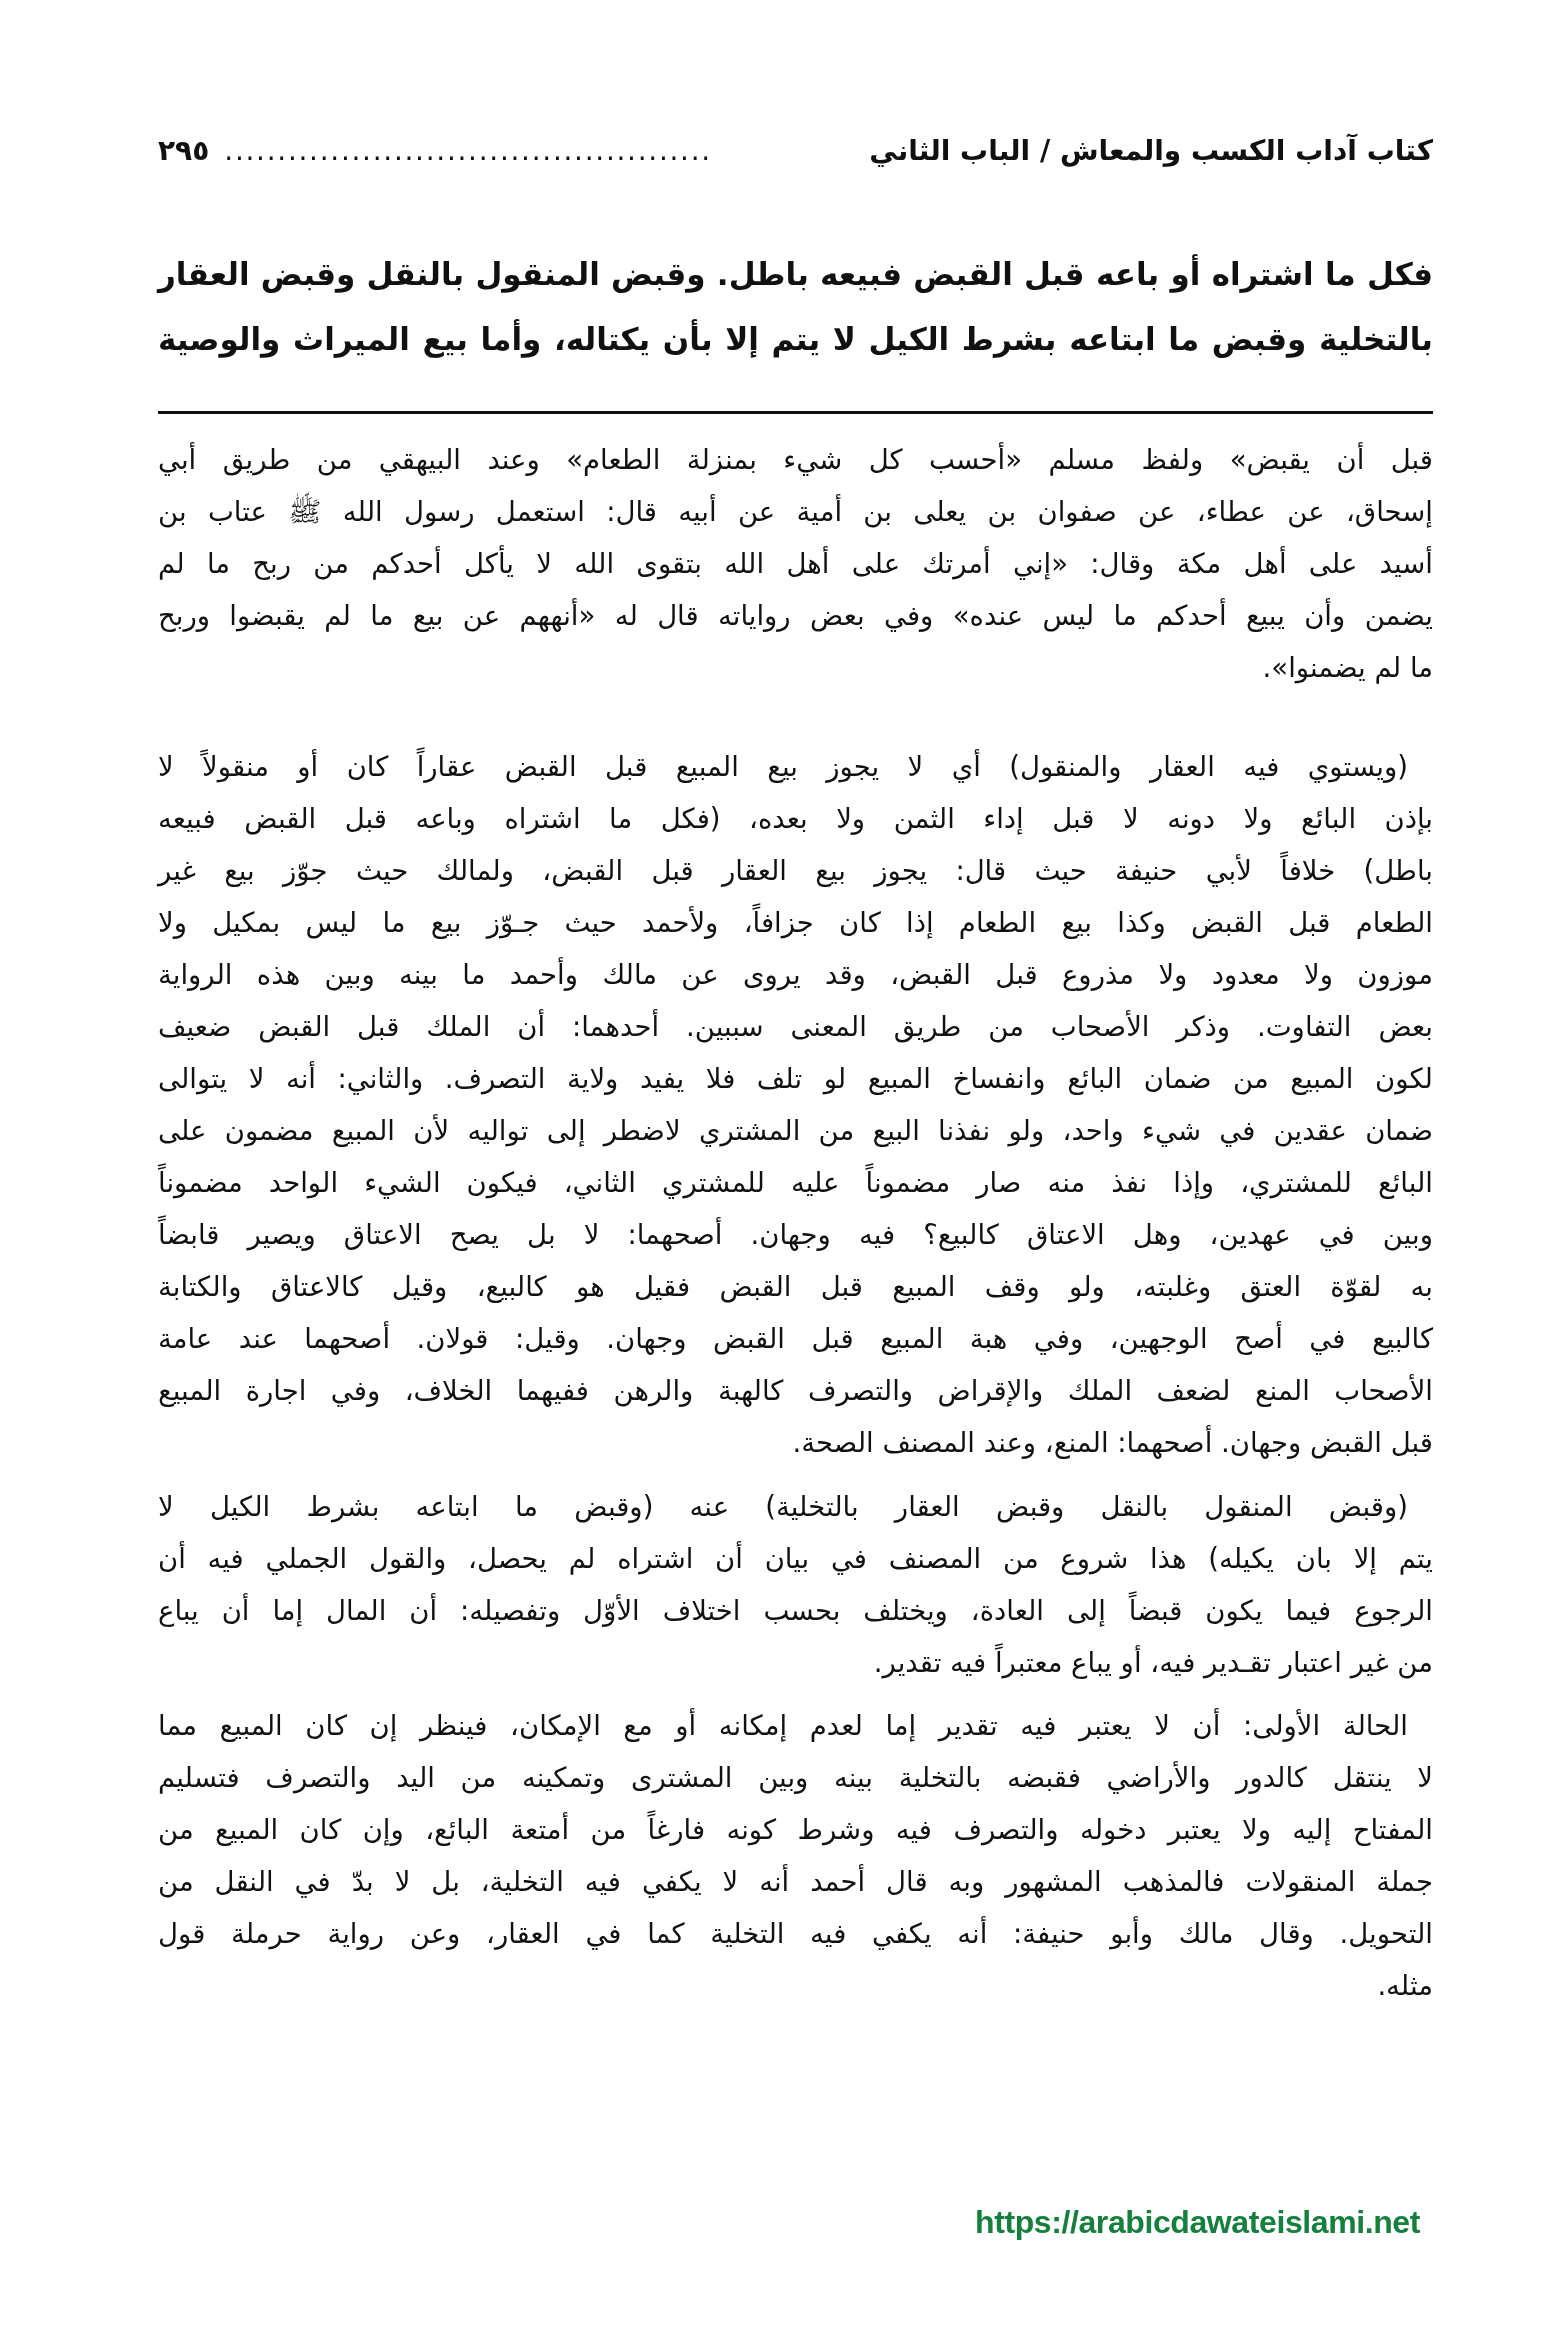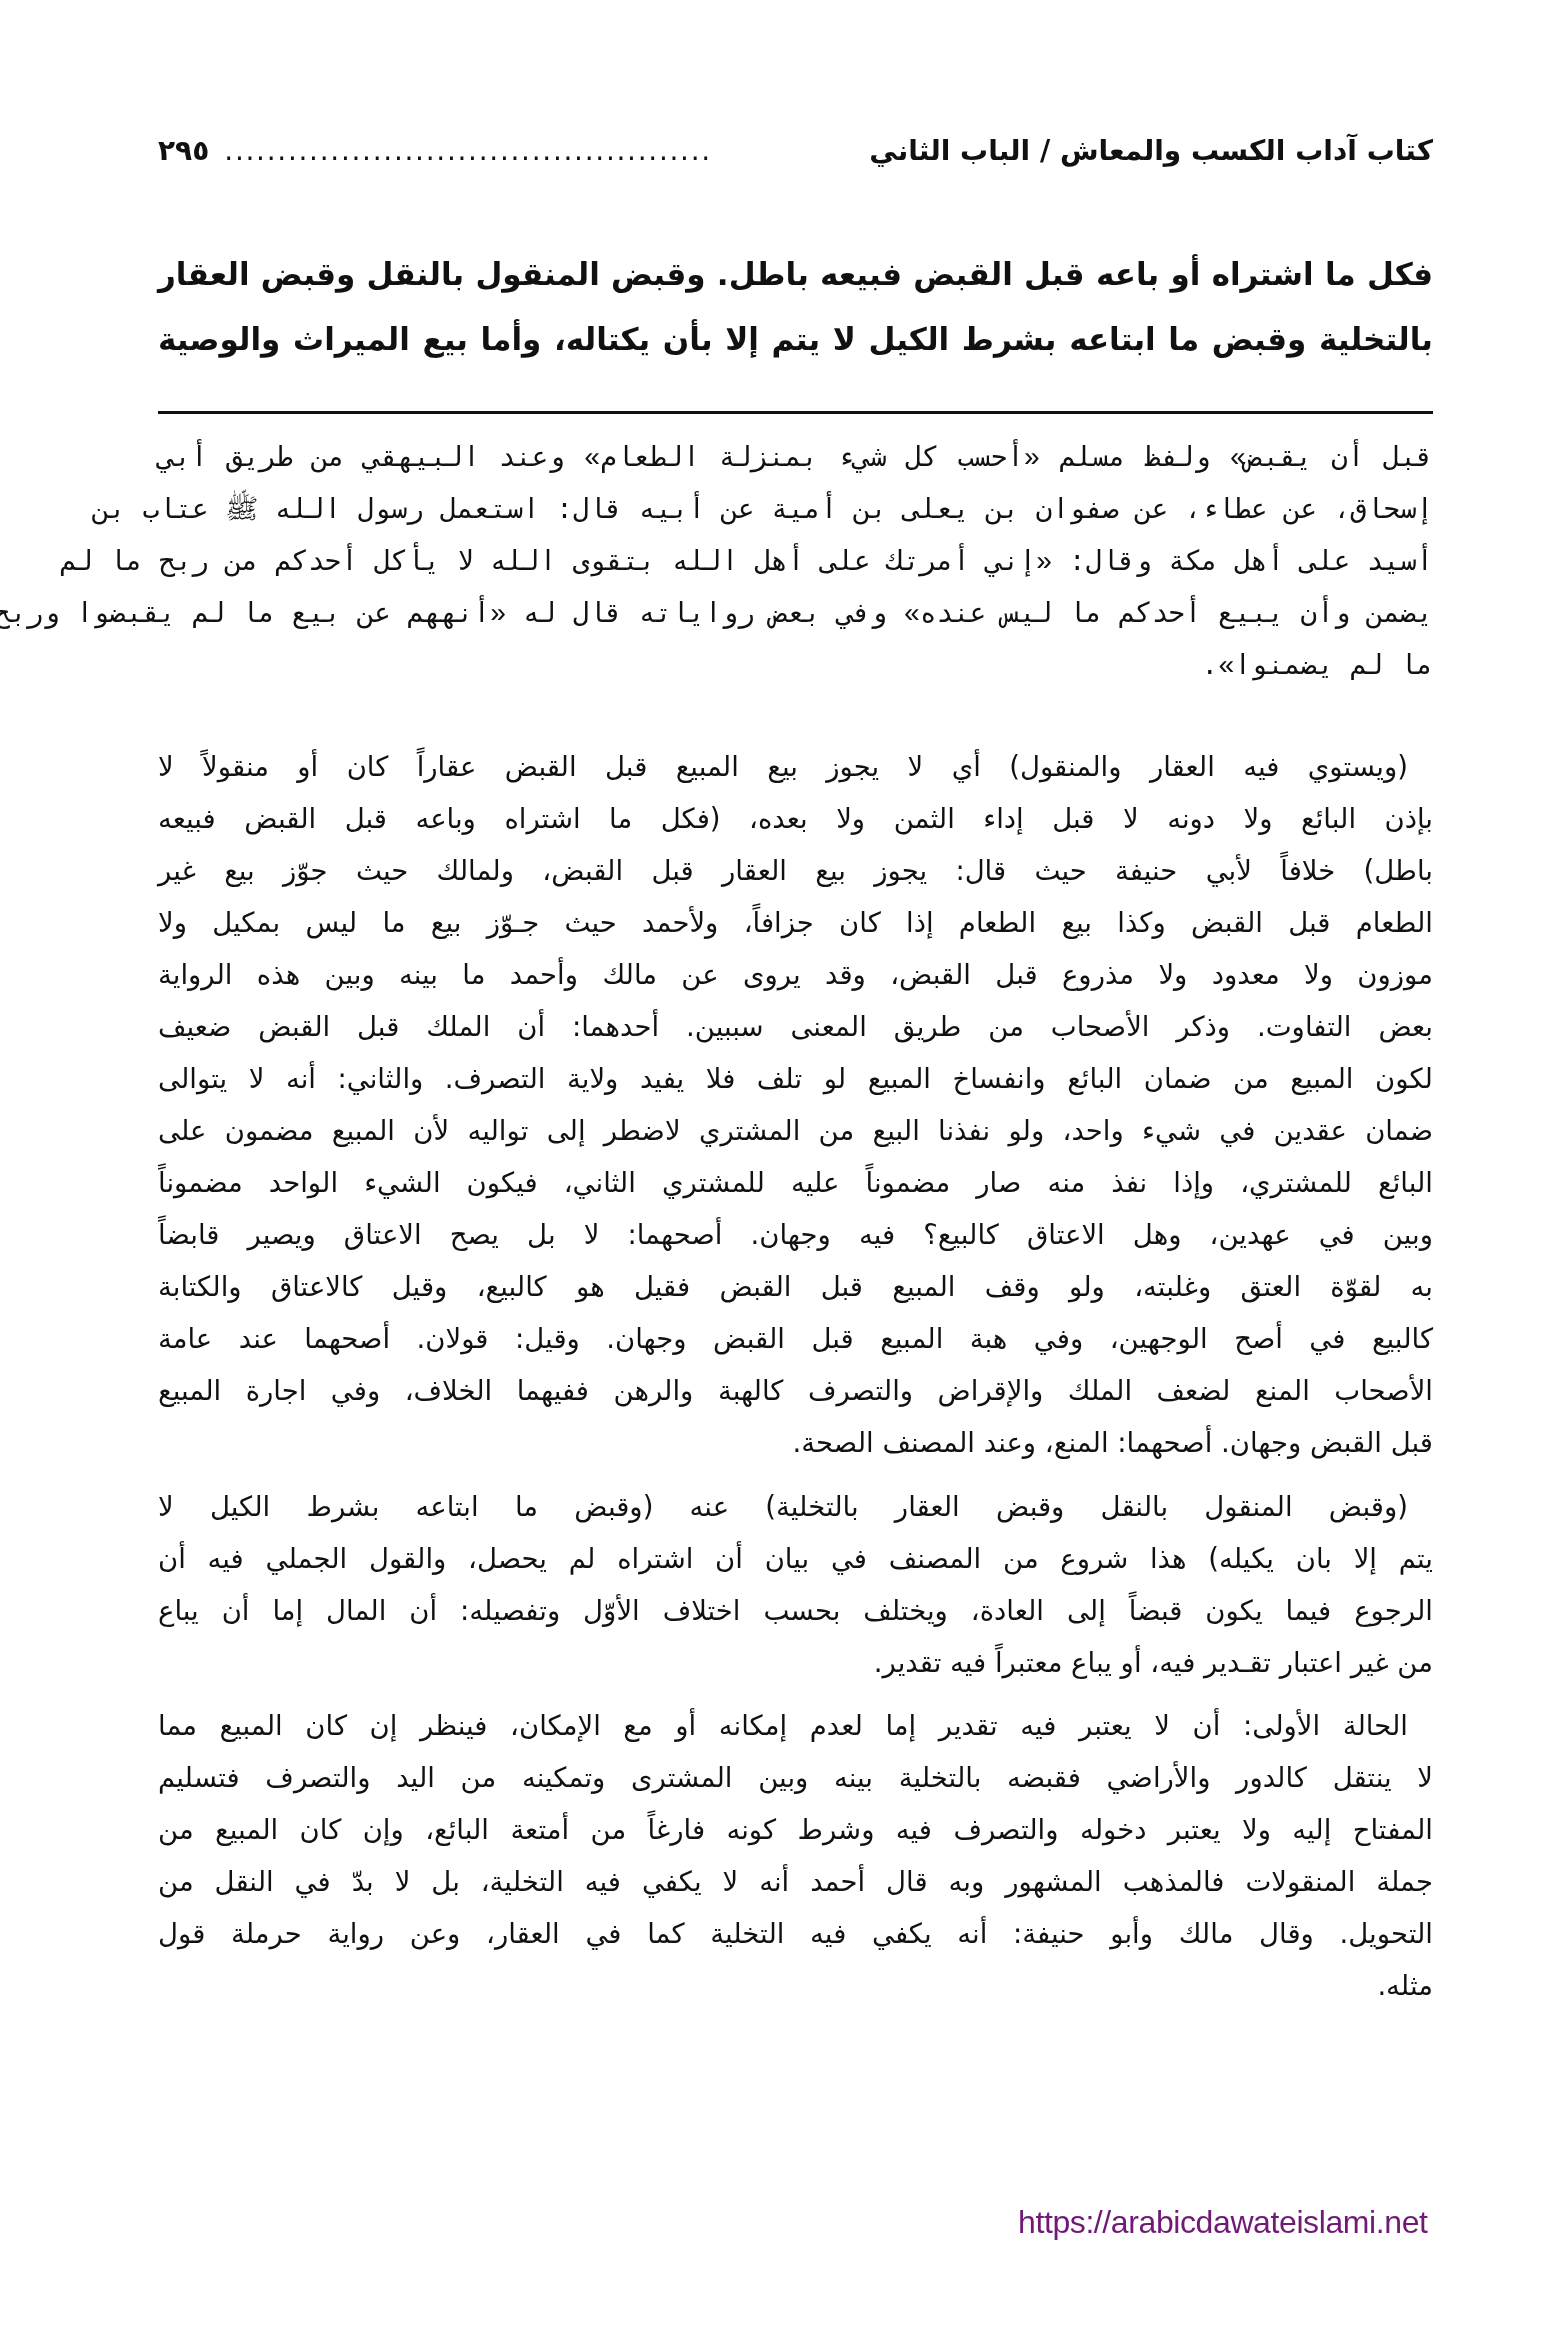--- a/index.html
+++ b/index.html
@@ -17,34 +17,34 @@
   .header .dots { flex: 1; overflow: hidden; white-space: nowrap; letter-spacing: 1.7px; margin: 0 15px; font-weight: normal; text-align: left; direction: ltr; }
   .header .pagenum { white-space: nowrap; }
   .main-text {
     position: absolute; top: 242px; left: 0; right: 0;
     font-size: 31px; font-weight: bold; line-height: 65px; text-align: justify; text-align-last: justify;
   }
   .main-text .line { display: block; height: 65px; text-align: justify; text-align-last: justify; white-space: nowrap; }
   .rule { position: absolute; top: 411px; left: 0; right: 0; height: 3.3px; background: #111; }
   .footnote {
     position: absolute; top: 433px; left: 0; right: 0;
-    font-size: 27.5px; line-height: 52px; font-family: Liberation Mono, monospace;
+    font-size: 27.5px; line-height: 52px;
   }
   .line { display: block; height: 52px; white-space: nowrap; text-align: justify; text-align-last: justify; }
   .line.last { text-align-last: right; }
   .commentary {
     position: absolute; top: 740px; left: 0; right: 0;
     font-size: 27.5px; line-height: 52px;
   }
   .para-gap { height: 11.7px; }
   .indent { padding-right: 25px; }
   .watermark {
-    position: absolute; top: 2204px; left: 1018px;
-    font-family: "Liberation Sans", sans-serif; font-size: 32px; color: #701a75;
-    direction: ltr; letter-spacing: -0.4px;
+    position: absolute; top: 2204px; left: 975px;
+    font-family: "Liberation Sans", sans-serif; font-size: 32px; color: #15803d;
+    direction: ltr; letter-spacing: -0.4px; font-weight: bold;
   }
 </style>
 </head>
 <body>
 
 <div class="page">
 
   <div class="header">
     <span class="title">كتاب آداب الكسب والمعاش / الباب الثاني</span>
     <span class="dots">..............................................</span>

